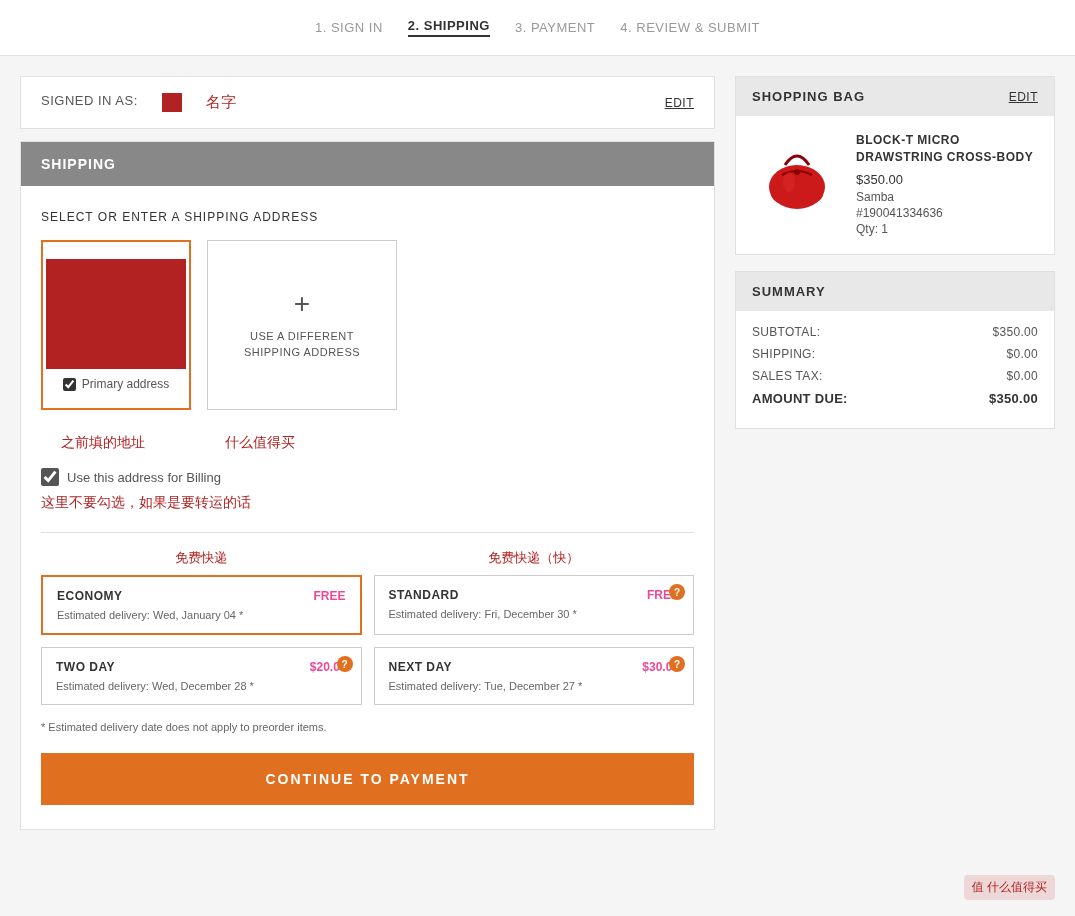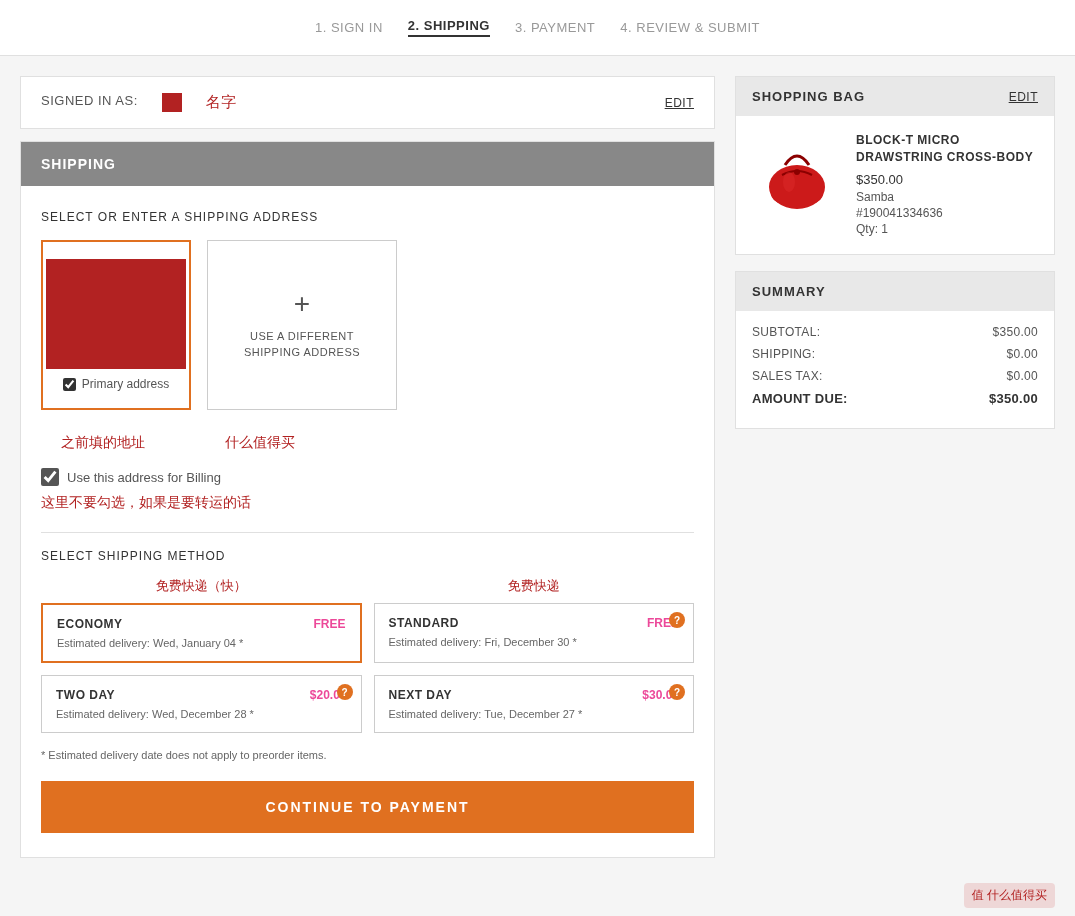--- a/index.html
+++ b/index.html
@@ -397,21 +397,21 @@
       text-transform: uppercase;
     }
     .summary-row.total {
       font-weight: bold;
       color: #333;
       font-size: 13px;
     }
 
     .watermark {
       position: fixed;
-      bottom: 8px;
+      bottom: 16px;
       right: 20px;
       background: rgba(200,50,50,0.15);
       color: #b22222;
       font-size: 12px;
       padding: 4px 8px;
       border-radius: 4px;
     }
   </style>
 </head>
 <body>
@@ -482,29 +482,28 @@
         
         <div class="billing-row">
           <input type="checkbox" checked="" style="">
           <span class="billing-label">Use this address for Billing</span>
         </div>
         <div class="billing-note">这里不要勾选，如果是要转运的话</div>
 
         <hr class="section-divider">
 
         
-        <div class="shipping-method-label">SELECT SHIPPING METHOD</div>
 
         
         <div class="method-annotation-row">
           <div style="text-align:center;">
+            <span class="method-annotation">免费快递</span>
+          </div>
+          <div style="text-align:center;">
             <span class="method-annotation">免费快递（快）</span>
-          </div>
-          <div style="text-align:center;">
-            <span class="method-annotation">免费快递</span>
           </div>
         </div>
 
         
         <div class="method-grid">
 
           <div class="method-card selected">
             <div class="method-top">
               <span class="method-name">ECONOMY</span>
               <span class="method-price">FREE</span>

